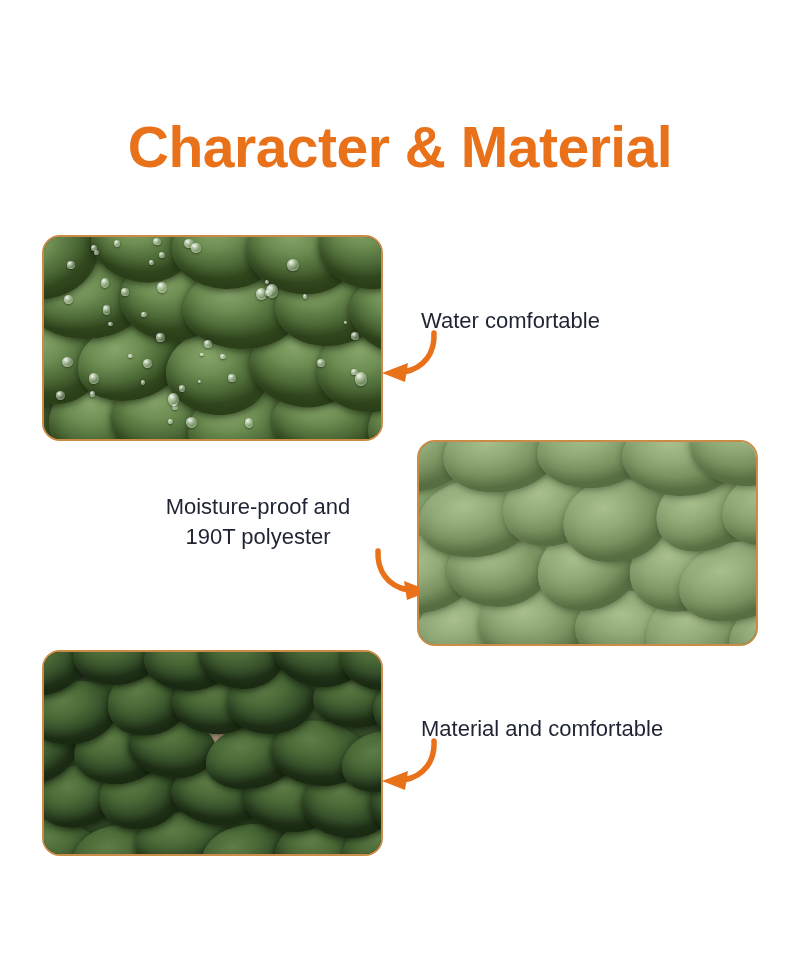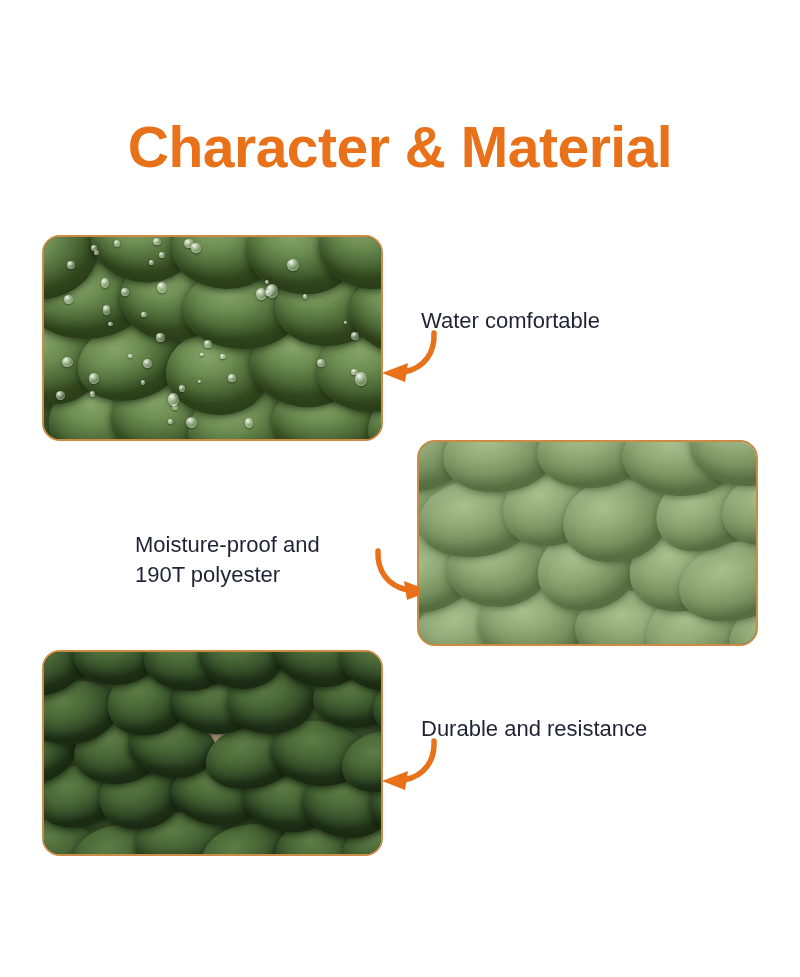--- a/index.html
+++ b/index.html
@@ -197,21 +197,21 @@
 
   
   .caption {
     position: absolute;
     color: #1E2433;
     font-size: 22px;
     line-height: 30px;
     white-space: pre-line;
   }
   #caption-water   { left: 421px; top: 306px; text-align: left; }
-  #caption-fabric  { left: 135px; top: 492px; width: 246px; text-align: left; margin-top: 38px; }
+  #caption-fabric  { left: 135px; top: 492px; width: 246px; text-align: center; }
   #caption-durable { left: 421px; top: 714px; text-align: left; }
 
   
   .arrow {
     position: absolute;
   }
   #arrow-water   { left: 378px; top: 330px; width: 62px; height: 58px; }
   #arrow-fabric  { left: 372px; top: 548px; width: 62px; height: 58px; }
   #arrow-durable { left: 378px; top: 738px; width: 62px; height: 58px; }
 </style>
@@ -379,18 +379,18 @@
     <div class="hand">
       <div class="thumb"></div>
       <div class="finger" style="left:14%"></div>
       <div class="finger" style="left:33%"></div>
       <div class="finger" style="left:52%"></div>
       <div class="finger" style="left:70%; height:40%"></div>
     </div>
   </div>
 </div>
 
-<div class="caption" id="caption-durable">Durable and resistance</div>
+<div class="caption" id="caption-durable">Material and comfortable</div>
 
 <svg class="arrow" id="arrow-durable" viewBox="0 0 62 58">
   <path d="M56 3 C57 22, 47 38, 26 42" fill="none" stroke="#E8711A" stroke-width="5.5" stroke-linecap="round"></path>
   <path d="M4 43 L30 33 L27 52 Z" fill="#E8711A"></path>
 </svg>
 
 </body></html>

